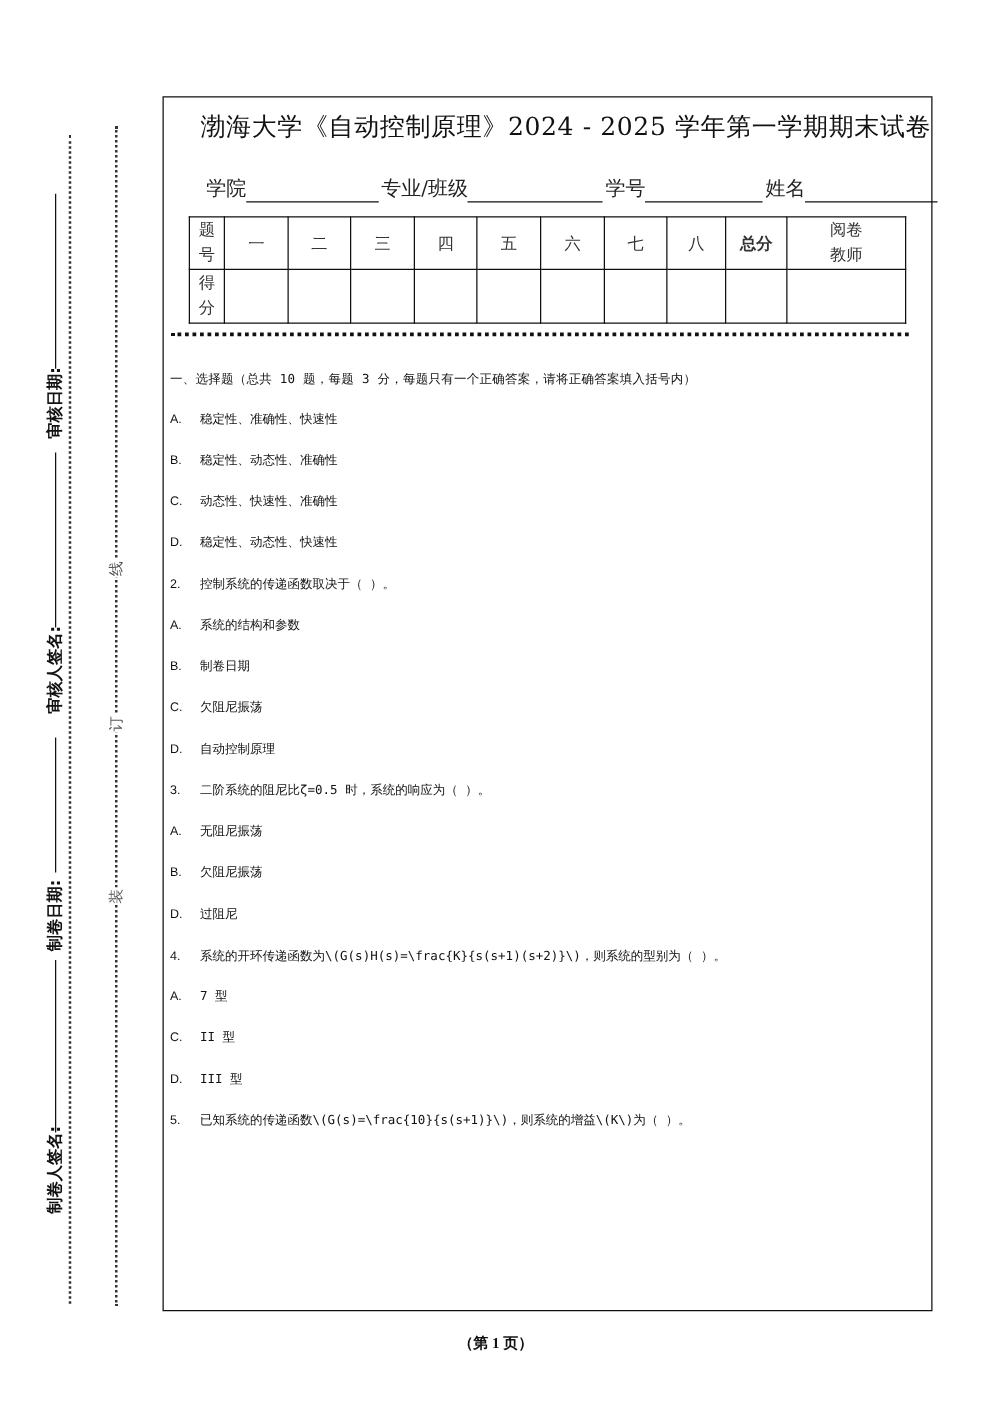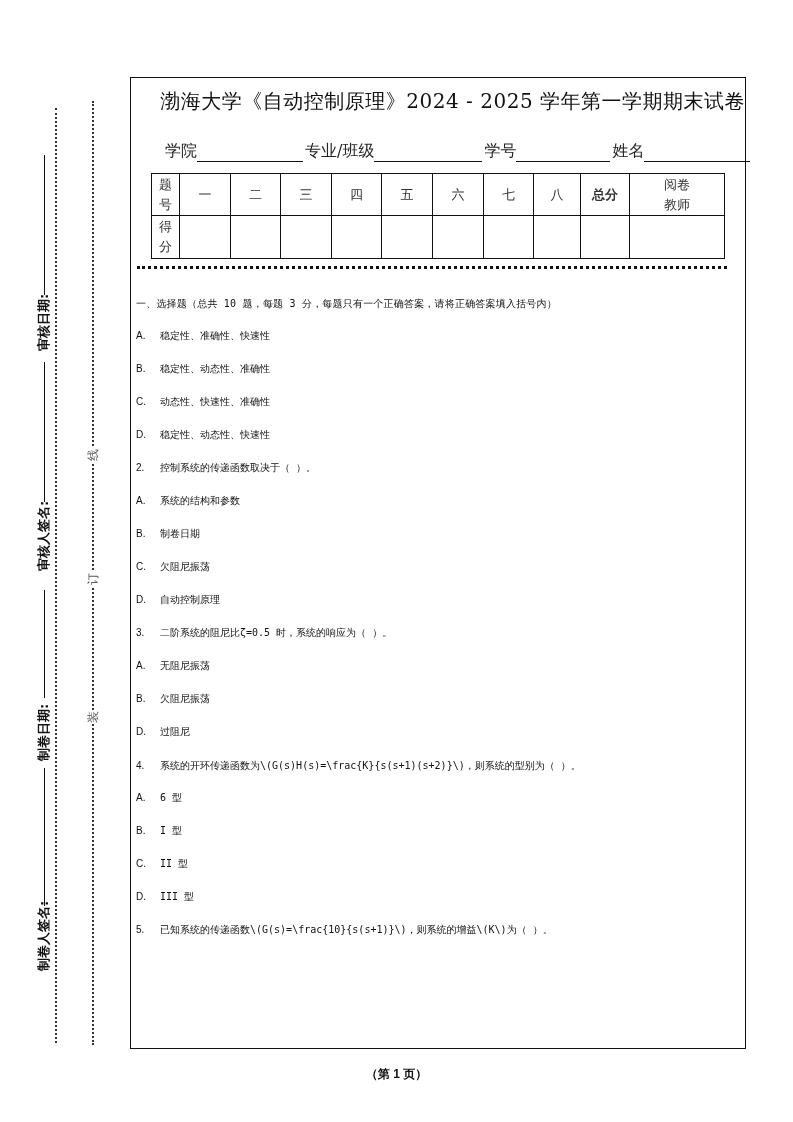--- a/index.html
+++ b/index.html
@@ -60,21 +60,21 @@
     position: absolute; left: 5px; top: 214px; width: 604px;
     font-family: "DejaVu Sans Mono", "Liberation Mono", monospace; font-size: 10px; color: #111;
   }
   .section-head { line-height: 24px; margin-bottom: 9px; letter-spacing: 0.2px; }
   .q, .opt { height: 33px; line-height: 22px; white-space: nowrap; }
   .q-wrap { line-height: 24px; margin-bottom: 9px; }
   .opt .key, .q .num { display: inline-block; width: 24px; font-family: "Liberation Sans", sans-serif; }
 
   .footer {
     position: absolute; left: 0; top: 1066px; width: 100%; text-align: center;
-    font-size: 12px; font-weight: bold; font-family: Liberation Sans, sans-serif;
+    font-size: 12px; font-weight: bold; font-family: Liberation Serif, serif;
   }
 </style>
 </head>
 <body>
 
 <div class="dotline dot-outer"></div>
 <div class="dotline dot-inner"></div>
 <div class="bind-char" style="top:448px;">线</div>
 <div class="bind-char" style="top:572px;">订</div>
 <div class="bind-char" style="top:710px;">装</div>
@@ -154,22 +154,21 @@
     <div class="opt"><span class="key">B.</span><span>制卷日期</span></div>
     <div class="opt"><span class="key">C.</span><span>欠阻尼振荡</span></div>
     <div class="opt"><span class="key">D.</span><span>自动控制原理</span></div>
 
     <div class="q"><span class="num">3.</span><span>二阶系统的阻尼比ζ=0.5 时，系统的响应为（  ）。</span></div>
     <div class="opt"><span class="key">A.</span><span>无阻尼振荡</span></div>
     <div class="opt"><span class="key">B.</span><span>欠阻尼振荡</span></div>
     <div class="opt"><span class="key">D.</span><span>过阻尼</span></div>
 
     <div class="q-wrap"><span class="num" style="display:inline-block;width:24px;font-family:'Liberation Sans',sans-serif;">4.</span><span>系统的开环传递函数为\(G(s)H(s)=\frac{K}{s(s+1)(s+2)}\)，则系统的型别为（  ）。</span></div>
-    <div class="opt"><span class="key">A.</span><span>6 型</span></div>
-    <div class="opt"><span class="key">B.</span><span>I 型</span></div>
+    <div class="opt"><span class="key">A.</span><span>7 型</span></div>
     <div class="opt"><span class="key">C.</span><span>II 型</span></div>
     <div class="opt"><span class="key">D.</span><span>III 型</span></div>
 
     <div class="q"><span class="num">5.</span><span>已知系统的传递函数\(G(s)=\frac{10}{s(s+1)}\)，则系统的增益\(K\)为（  ）。</span></div>
   </div>
 </div>
 
 <div class="footer">（第 1 页）</div>
 
 </body></html>

